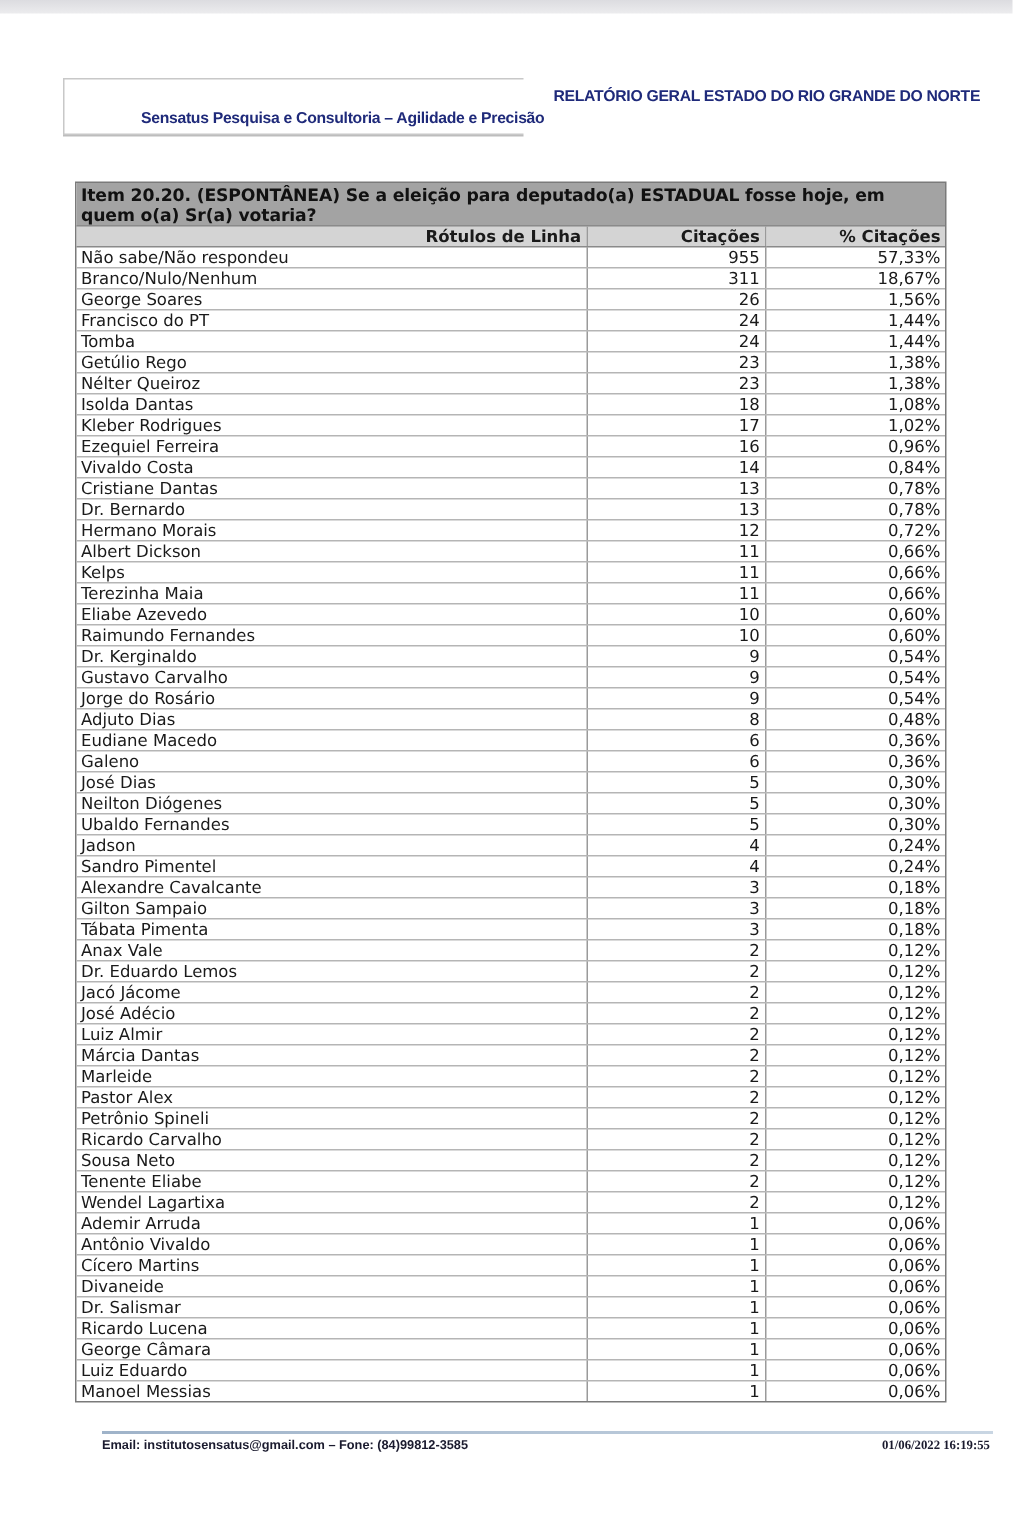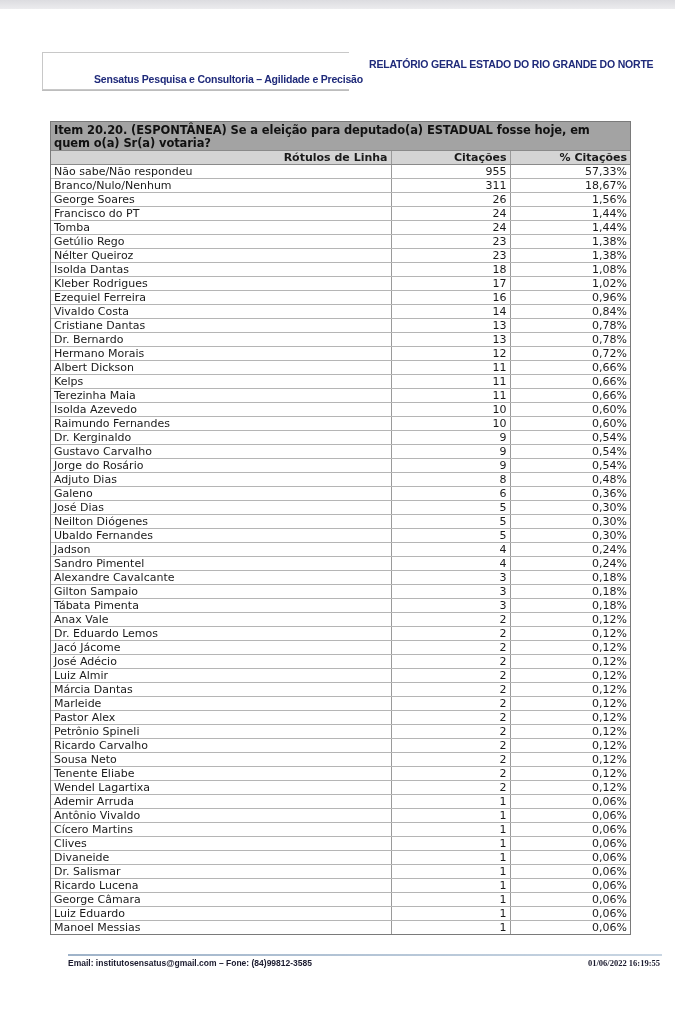--- a/index.html
+++ b/index.html
@@ -172,21 +172,21 @@
           <td class="c1">Kelps</td>
           <td class="c2 num">11</td>
           <td class="c3 num">0,66%</td>
         </tr>
         <tr>
           <td class="c1">Terezinha Maia</td>
           <td class="c2 num">11</td>
           <td class="c3 num">0,66%</td>
         </tr>
         <tr>
-          <td class="c1">Isolda Azevedo</td>
+          <td class="c1">Eliabe Azevedo</td>
           <td class="c2 num">10</td>
           <td class="c3 num">0,60%</td>
         </tr>
         <tr>
           <td class="c1">Raimundo Fernandes</td>
           <td class="c2 num">10</td>
           <td class="c3 num">0,60%</td>
         </tr>
         <tr>
           <td class="c1">Dr. Kerginaldo</td>
@@ -202,20 +202,25 @@
           <td class="c1">Jorge do Rosário</td>
           <td class="c2 num">9</td>
           <td class="c3 num">0,54%</td>
         </tr>
         <tr>
           <td class="c1">Adjuto Dias</td>
           <td class="c2 num">8</td>
           <td class="c3 num">0,48%</td>
         </tr>
         <tr>
+          <td class="c1">Eudiane Macedo</td>
+          <td class="c2 num">6</td>
+          <td class="c3 num">0,36%</td>
+        </tr>
+        <tr>
           <td class="c1">Galeno</td>
           <td class="c2 num">6</td>
           <td class="c3 num">0,36%</td>
         </tr>
         <tr>
           <td class="c1">José Dias</td>
           <td class="c2 num">5</td>
           <td class="c3 num">0,30%</td>
         </tr>
         <tr>
@@ -327,25 +332,20 @@
           <td class="c1">Antônio Vivaldo</td>
           <td class="c2 num">1</td>
           <td class="c3 num">0,06%</td>
         </tr>
         <tr>
           <td class="c1">Cícero Martins</td>
           <td class="c2 num">1</td>
           <td class="c3 num">0,06%</td>
         </tr>
         <tr>
-          <td class="c1">Clives</td>
-          <td class="c2 num">1</td>
-          <td class="c3 num">0,06%</td>
-        </tr>
-        <tr>
           <td class="c1">Divaneide</td>
           <td class="c2 num">1</td>
           <td class="c3 num">0,06%</td>
         </tr>
         <tr>
           <td class="c1">Dr. Salismar</td>
           <td class="c2 num">1</td>
           <td class="c3 num">0,06%</td>
         </tr>
         <tr>

